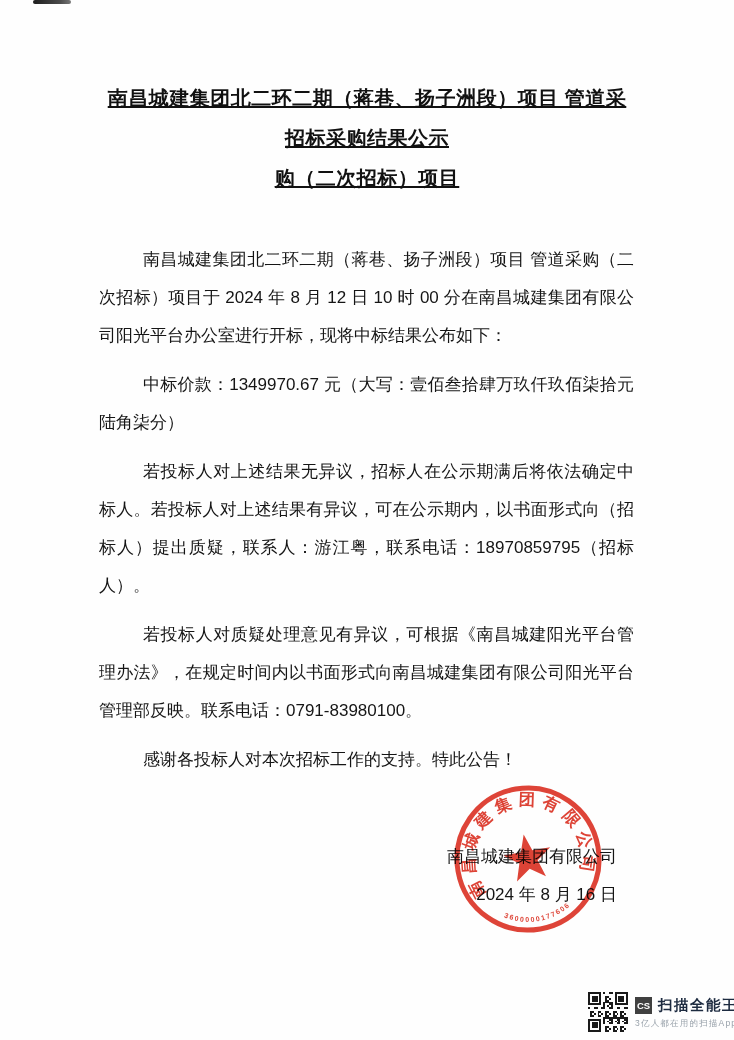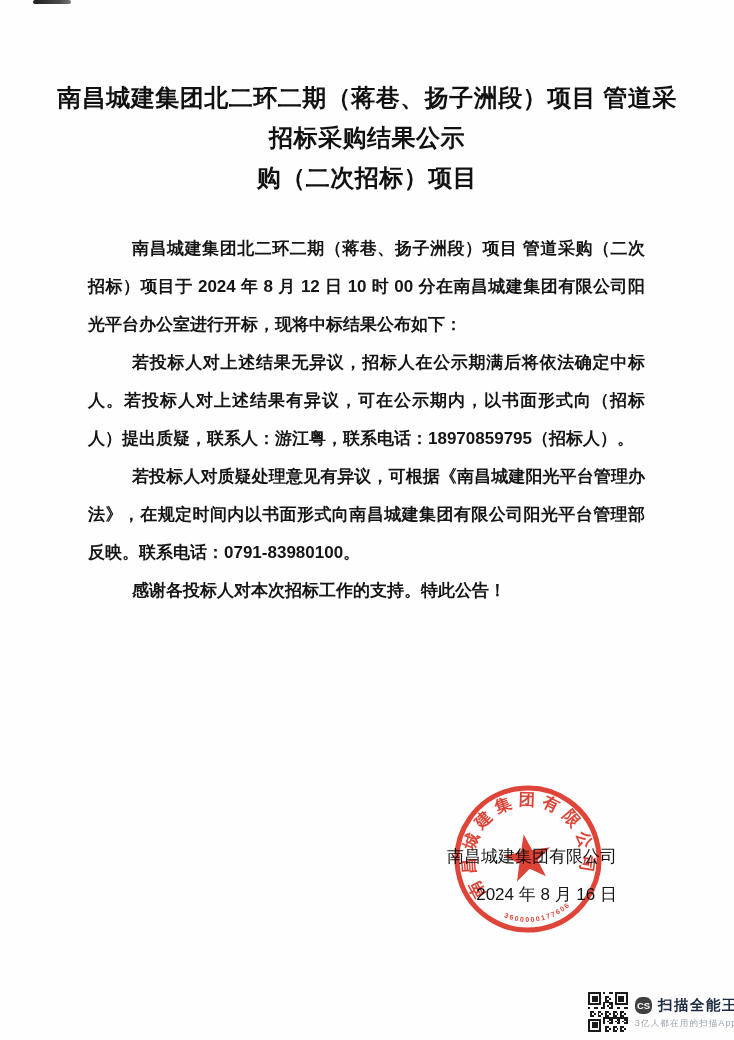--- a/index.html
+++ b/index.html
@@ -8,28 +8,29 @@
     overflow:hidden; font-family:"Liberation Sans","DejaVu Sans",sans-serif;
     color:#161616;
   }
   .scan-artifact {
     position:absolute; left:33px; top:0; width:38px; height:4px;
     background:linear-gradient(90deg,#1e1e1e,#4a4a4a 70%,#777);
     border-radius:2px; filter:blur(0.5px);
   }
   .doc-title {
     position:absolute; top:78px; left:0; right:0; text-align:center;
-    font-size:24px; font-weight:bold; line-height:40px; color:#111;
+    font-size:20px; font-weight:bold; line-height:40px; color:#111;
     letter-spacing:0.5px;
+    text-decoration:underline;
   }
   .doc-body {
     position:absolute; left:88px; top:230px; width:557px;
     font-size:17px; line-height:38px; text-align:justify; color:#151515;
   }
-  .doc-body p { margin:0; text-indent:44px;font-weight:bold; }
+  .doc-body p { margin:11px; text-indent:44px; }
   .signature {
     position:absolute; top:838px; right:117px; text-align:right;
     font-size:17px; line-height:38px; color:#151515; z-index:1;
   }
   .seal {
     position:absolute; left:447px; top:778px; width:162px; height:162px;
     z-index:2; mix-blend-mode:multiply; opacity:0.93;
   }
   .seal-ring { fill:none; stroke:#dd3628; stroke-width:5; }
   .seal-arc-text {
@@ -39,21 +40,21 @@
   .seal-serial { fill:#dc3426; font-size:7px; font-weight:bold; letter-spacing:1.6px; }
   .seal-star { fill:#dc3426; }
   .watermark {
     position:absolute; left:588px; top:992px; display:flex; gap:7px;
     align-items:flex-start; z-index:1;
   }
   .qr { width:40px; height:40px; shape-rendering:crispEdges; }
   .wm-right { margin-top:5px; }
   .wm-row { display:flex; align-items:center; }
   .cs-badge {
-    width:17px; height:17px; border-radius:7px; background:#404040;
+    width:17px; height:17px; border-radius:0; background:#404040;
     color:#ffffff; font-size:9.5px; font-weight:bold; display:flex;
     align-items:center; justify-content:center; flex:0 0 auto;
   }
   .wm-name {
     margin-left:6px; font-size:14.5px; font-weight:bold; color:#1d2b40;
     letter-spacing:1.5px; line-height:17px; white-space:nowrap;
   }
   .wm-tagline {
     margin-top:4px; font-size:8.5px; color:#98a1aa; letter-spacing:1.2px;
     white-space:nowrap;
@@ -67,20 +68,21 @@
   <div class="scan-artifact"></div>
 
   <div class="doc-title">
     <div>南昌城建集团北二环二期（蒋巷、扬子洲段）项目 管道采</div>
     <div>招标采购结果公示</div>
     <div>购（二次招标）项目</div>
   </div>
 
   <div class="doc-body">
     <p>南昌城建集团北二环二期（蒋巷、扬子洲段）项目 管道采购（二次招标）项目于 2024 年 8 月 12 日 10 时 00 分在南昌城建集团有限公司阳光平台办公室进行开标，现将中标结果公布如下：</p>
+    <p>中标价款：1349970.67 元（大写：壹佰叁拾肆万玖仟玖佰柒拾元陆角柒分）</p>
     <p>若投标人对上述结果无异议，招标人在公示期满后将依法确定中标人。若投标人对上述结果有异议，可在公示期内，以书面形式向（招标人）提出质疑，联系人：游江粤，联系电话：18970859795（招标人）。</p>
     <p>若投标人对质疑处理意见有异议，可根据《南昌城建阳光平台管理办法》，在规定时间内以书面形式向南昌城建集团有限公司阳光平台管理部反映。联系电话：0791-83980100。</p>
     <p>感谢各投标人对本次招标工作的支持。特此公告！</p>
   </div>
 
   <div class="signature">
     <div>南昌城建集团有限公司</div>
     <div>2024 年 8 月 16 日</div>
   </div>
 

